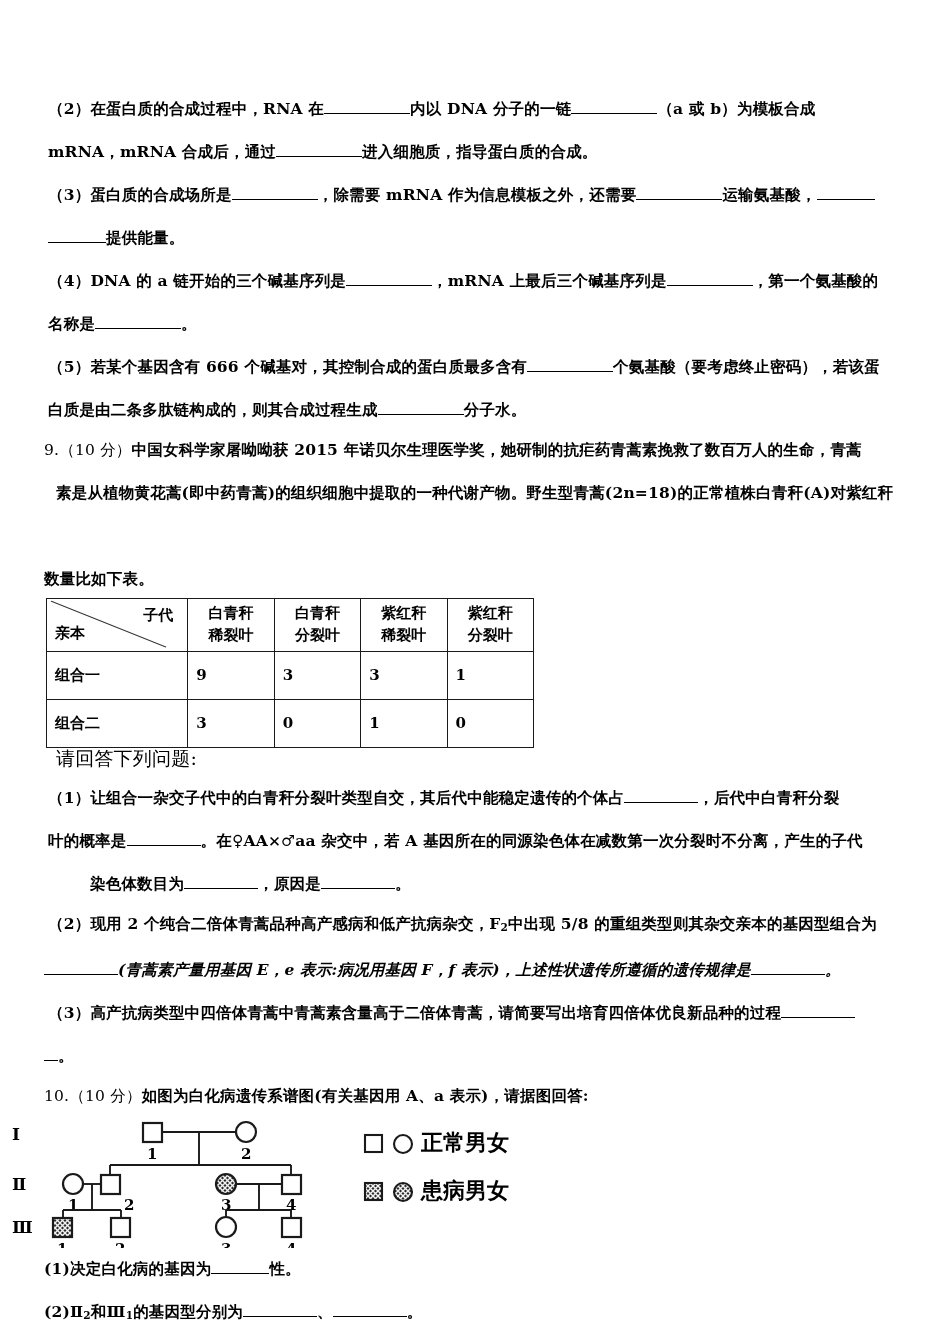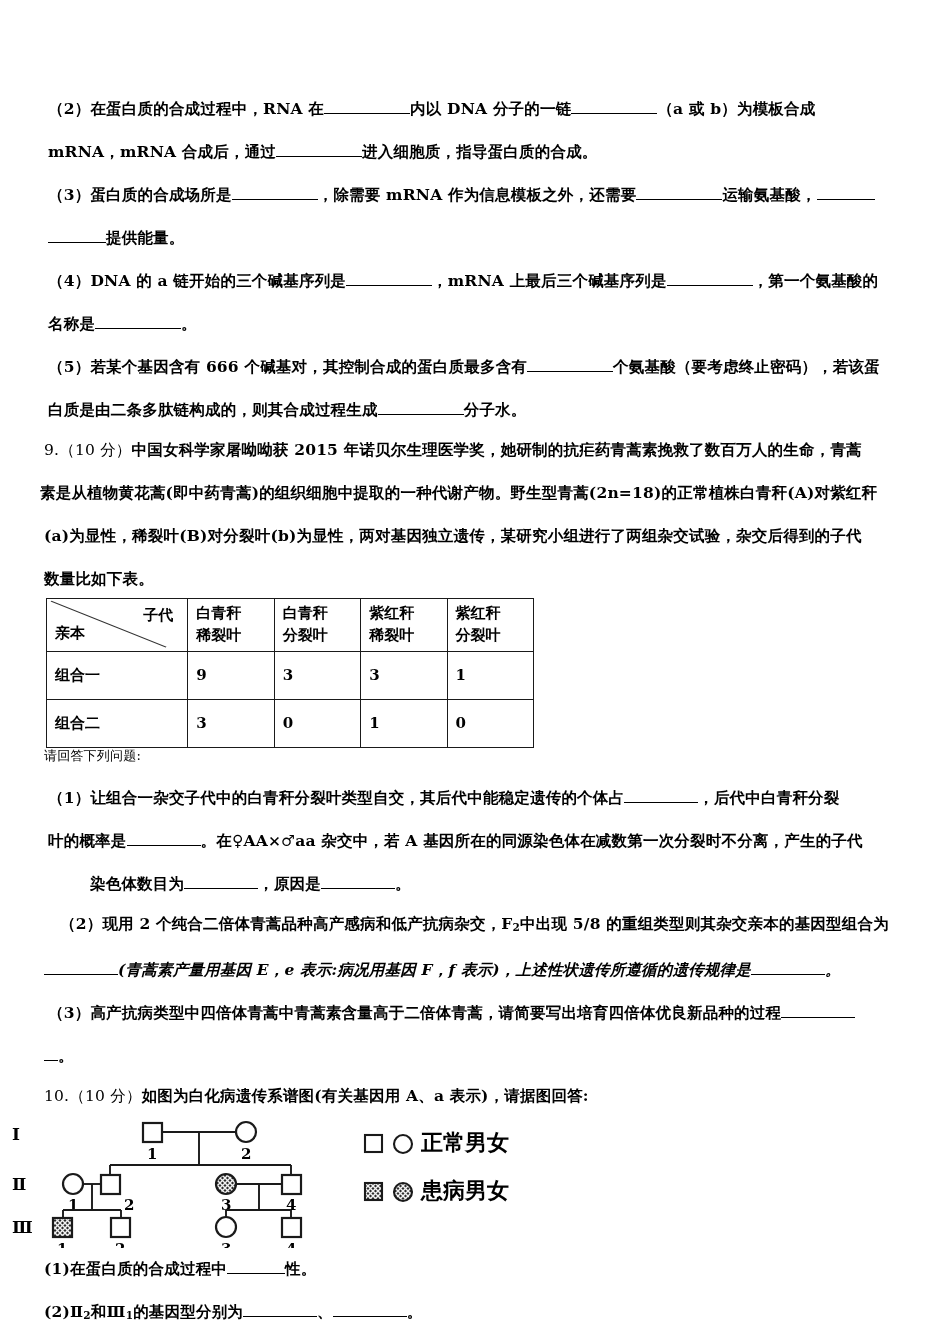--- a/index.html
+++ b/index.html
@@ -58,21 +58,21 @@
     position: relative;
     width: 139px;
     height: 94px;
     padding: 16px !important;
   }
   .corner .diag {
     position: absolute; left:0; top:0; width:100%; height:100%;
   }
   .corner .t1 { position:absolute; right: 14px; top: 7px; }
   .corner .t2 { position:absolute; left: 8px; bottom: 8px; }
-  .colhdr { height: 94px; width: 85px; text-align:left; }
+  .colhdr { height: 94px; width: 85px; text-align:center; }
   .colhdr span { display:block; line-height: 1.45; }
   .rowlbl { width: 139px; }
   .numcell { width: 85px; }
 
   
   .ped { position: absolute; left: 0; top: 1030px; width: 560px; height: 160px; }
   .legend { position: absolute; left: 355px; top: 1040px; width: 200px; height: 90px; }
   .legend-row { position:absolute; font-size: 22px; font-weight:700; }
 </style>
 </head>
@@ -105,25 +105,22 @@
   <div class="line" style="left:48px; top:356px;text-align:center;">
     <span>（5）</span><span>若某个基因含有 666 个碱基对，其控制合成的蛋白质最多含有</span><span class="blank b-lg"></span><span>个氨基酸（要考虑终止密码），若该蛋</span>
   </div>
   <div class="line" style="left:48px; top:399px;">
     <span>白质是由二条多肽链构成的，则其合成过程生成</span><span class="blank b-lg"></span><span>分子水。</span>
   </div>
 
   <div class="line" style="left:44px; top:442px;text-align:center;">
     <span class="light">9.</span><span class="light">（10 分）</span><span>中国女科学家屠呦呦获 2015 年诺贝尔生理医学奖，她研制的抗疟药青蒿素挽救了数百万人的生命，青蒿</span>
   </div>
-  <div class="line" style="left:40px; top:485px;">
+  <div class="line" style="left:56px; top:485px;">
     <span>素是从植物黄花蒿(即中药青蒿)的组织细胞中提取的一种代谢产物。野生型青蒿(2n=18)的正常植株白青秆(A)对紫红秆</span>
-  </div>
-  <div class="line" style="left:44px; top:528px;">
-    <span>(a)为显性，稀裂叶(B)对分裂叶(b)为显性，两对基因独立遗传，某研究小组进行了两组杂交试验，杂交后得到的子代</span>
   </div>
   <div class="line" style="left:44px; top:571px;">
     <span>数量比如下表。</span>
   </div>
 
   <table class="xtable" style="top:598px;">
     <tbody>
         <tr>
       <td class="corner">
         <svg class="diag" viewBox="0 0 139 94" preserveAspectRatio="none">
@@ -159,33 +156,33 @@
     <tr>
       <td class="rowlbl">组合二</td>
       <td class="numcell">3</td>
       <td class="numcell">0</td>
       <td class="numcell">1</td>
       <td class="numcell">0</td>
     </tr>
   </tbody>
     </table>
 
-  <div class="line light" style="left:44px; top:749px; font-size:13px;">请回答下列问题:</div>
+  <div class="line light" style="left:56px; top:749px; font-size:19px;">请回答下列问题:</div>
 
   <div class="line" style="left:48px; top:787px;">
     <span>（1）</span><span>让组合一杂交子代中的白青秆分裂叶类型自交，其后代中能稳定遗传的个体占</span><span class="blank b-md"></span><span>，后代中白青秆分裂</span>
   </div>
   <div class="line" style="left:48px; top:830px;">
     <span>叶的概率是</span><span class="blank b-md"></span><span>。在♀AA×♂aa 杂交中，若 A 基因所在的同源染色体在减数第一次分裂时不分离，产生的子代</span>
   </div>
   <div class="line" style="left:48px; top:873px;margin-left:42px;">
     <span>染色体数目为</span><span class="blank b-md"></span><span>，原因是</span><span class="blank b-md"></span><span>。</span>
   </div>
 
-  <div class="line" style="left:48px; top:916px;margin-left:12px;">
+  <div class="line" style="left:48px; top:916px;">
     <span>（2）</span><span>现用 2 个纯合二倍体青蒿品种高产感病和低产抗病杂交，F</span><sub>2</sub><span>中出现 5/8 的重组类型则其杂交亲本的基因型组合为</span>
   </div>
   <div class="line" style="left:44px; top:959px;font-style:italic;">
     <span class="blank b-md"></span><span>(青蒿素产量用基因 E，e 表示:病况用基因 F，f 表示)，上述性状遗传所遵循的遗传规律是</span><span class="blank b-md"></span><span>。</span>
   </div>
 
   <div class="line" style="left:48px; top:1002px;">
     <span>（3）</span><span>高产抗病类型中四倍体青蒿中青蒿素含量高于二倍体青蒿，请简要写出培育四倍体优良新品种的过程</span><span class="blank b-md"></span>
   </div>
   <div class="line" style="left:44px; top:1045px;">
@@ -269,20 +266,20 @@
             <path d="M0 0 L5 5 M5 0 L0 5" stroke="#f2f2f2" stroke-width="1.4"></path>
           </pattern>
         </defs>
         <rect x="2" y="2" width="17" height="17" fill="url(#hatch2)" stroke="#1a1a1a" stroke-width="2.1"></rect>
         <circle cx="40" cy="11" r="9" fill="url(#hatch2)" stroke="#1a1a1a" stroke-width="2.1"></circle>
       </svg><span>患病男女</span>
     </div>
   </div>
 
   <div class="line" style="left:44px; top:1258px;">
-    <span>(1)</span><span>在蛋白质的合成过程中</span><span class="blank b-sm"></span><span>性。</span>
+    <span>(1)</span><span>决定白化病的基因为</span><span class="blank b-sm"></span><span>性。</span>
   </div>
 
   <div class="line" style="left:44px; top:1301px;">
     <span>(2)</span><span>Ⅱ</span><sub>2</sub><span>和Ⅲ</span><sub>1</sub><span>的基因型分别为</span><span class="blank b-md"></span><span>、</span><span class="blank b-md"></span><span>。</span>
   </div>
 
 </div>
 
 </body></html>

